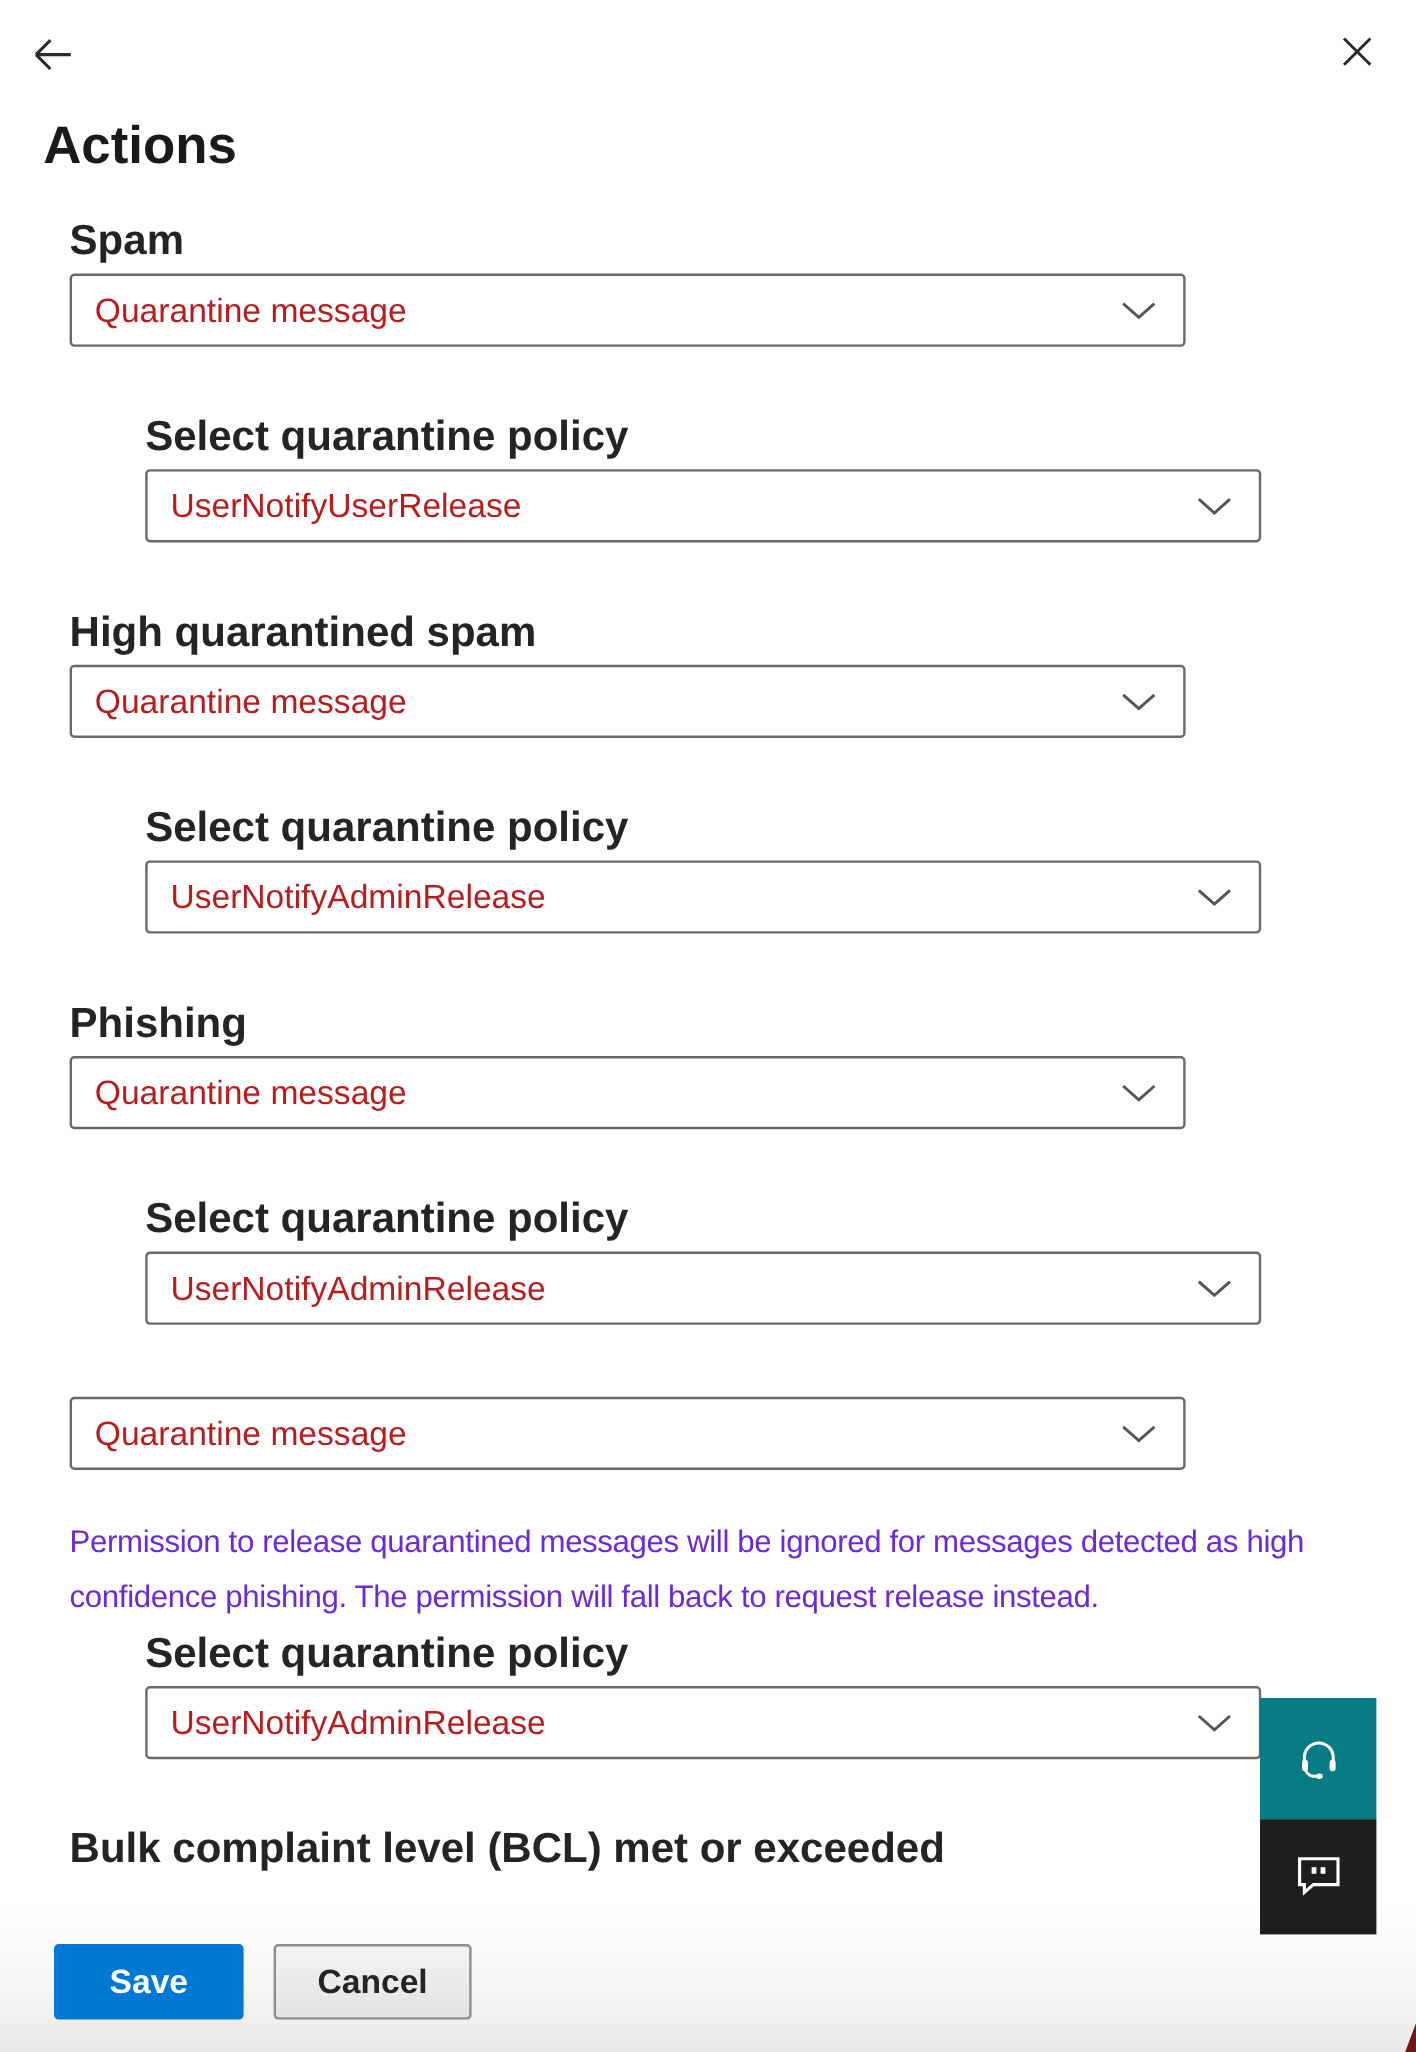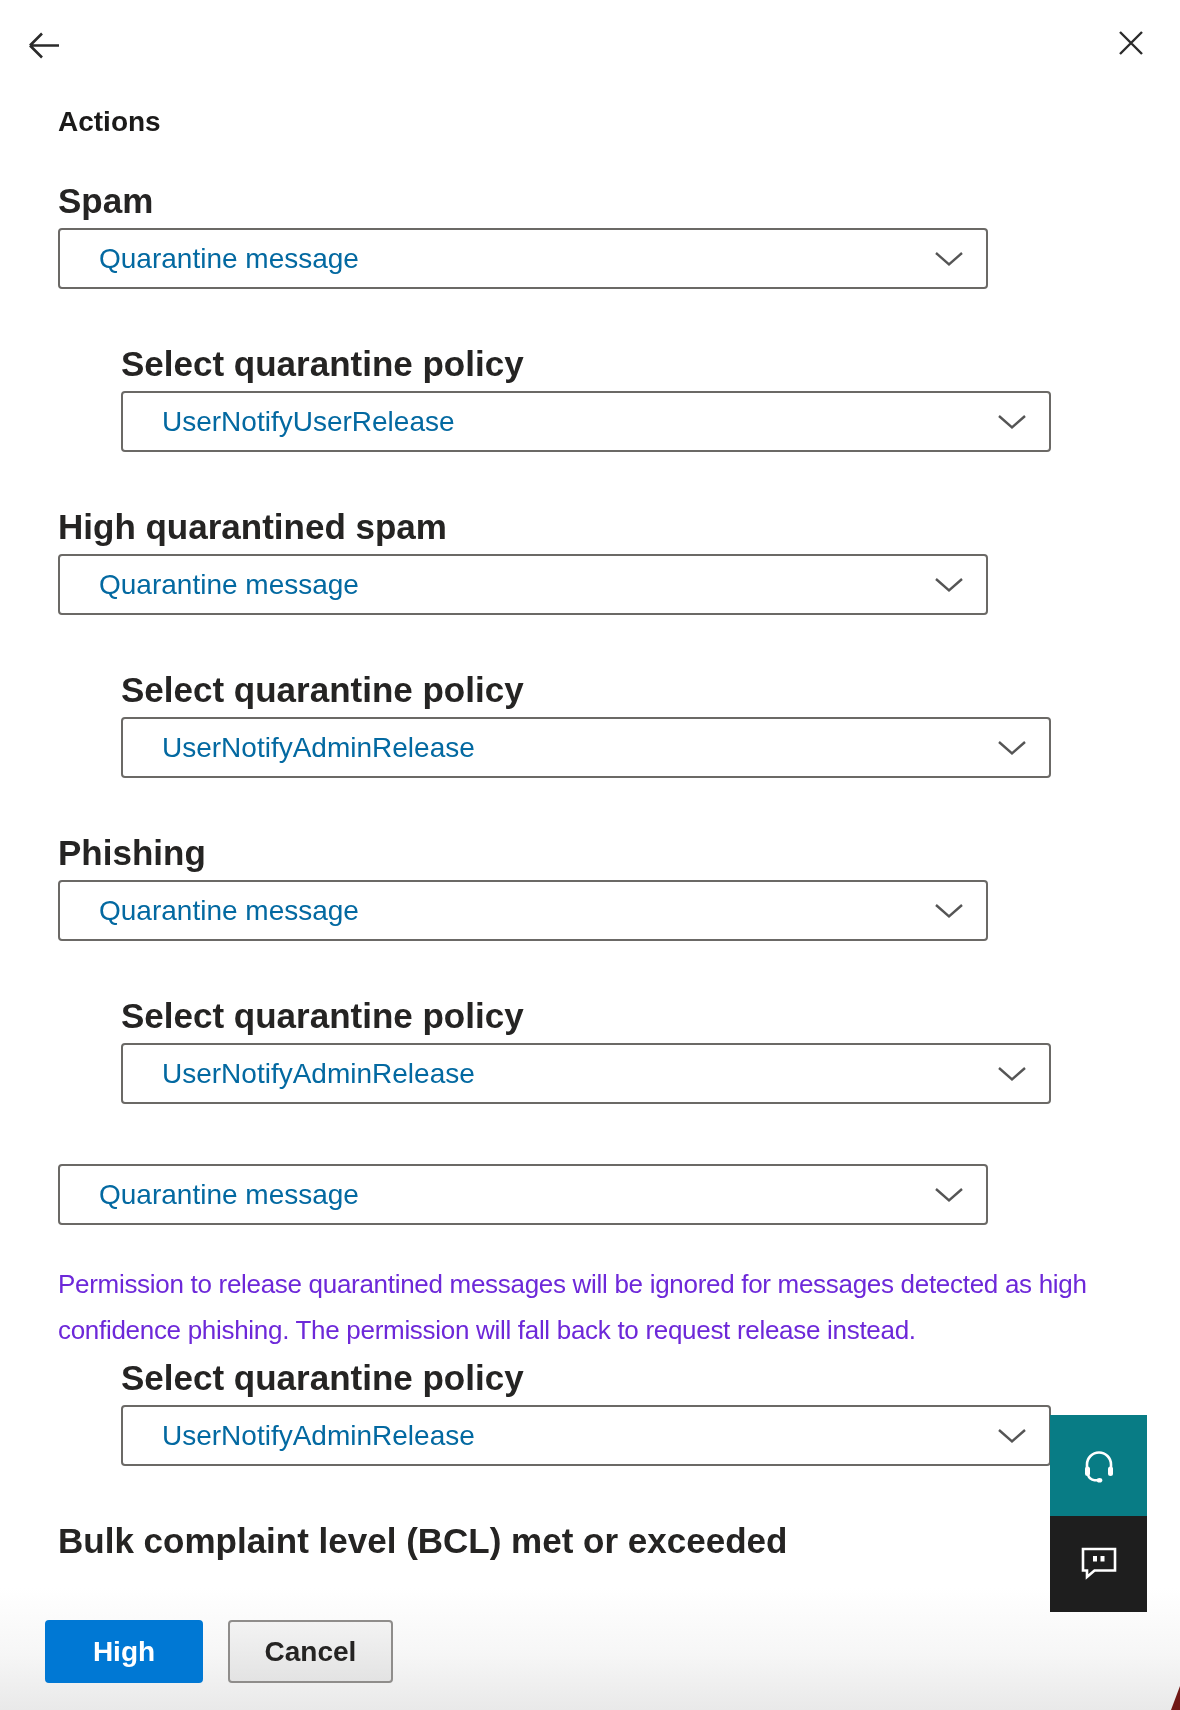--- a/index.html
+++ b/index.html
@@ -18,22 +18,22 @@
     display: flex; justify-content: space-between; align-items: flex-start;
     padding: 30px 36px 0 27px;
     height: 64px;
   }
   .icon-btn {
     background: none; border: none; padding: 0; margin: 0;
     line-height: 0; cursor: pointer;
   }
 
   h1.page-title {
-    margin: 34px 0 0 58px;
-    font-size: 28px; line-height: 48px; font-weight: 700;
+    margin: 34px 0 0 36px;
+    font-size: 44px; line-height: 48px; font-weight: 700;
     color: #1b1a19;
   }
 
   .content { padding-left: 58px; }
 
   .field-label {
     font-size: 35px; font-weight: 600; line-height: 30px;
     color: #252423;
   }
 
@@ -42,22 +42,22 @@
     margin-top: 12px;
     border: 2px solid #6b6966;
     border-radius: 4px;
     background: #fff;
     display: flex; align-items: center;
     padding: 0 60px 0 19px;
     position: relative;
     cursor: pointer;
   }
   .combo-value {
-    font-size: 28px; color: #0369a1;
-    white-space: nowrap; overflow: hidden; margin-left: 20px;
+    font-size: 28px; color: #b91c1c;
+    white-space: nowrap; overflow: hidden;
   }
   .chev {
     position: absolute; right: 22px; top: 50%;
     transform: translateY(-50%); line-height: 0;
   }
 
   .section { margin-top: 60px; }
   .section.first { margin-top: 40px; }
   .subgroup { margin-left: 63px; margin-top: 60px; }
   .subgroup.after-note { margin-top: 10px; }
@@ -240,21 +240,21 @@
         </div>
       </div>
     </div>
 
     <div class="field-label bulk-label">Bulk complaint level (BCL) met or exceeded</div>
 
   </div>
 
   <div class="footer">
     <div class="footer-buttons">
-      <button class="btn btn-save">High</button>
+      <button class="btn btn-save">Save</button>
       <button class="btn btn-cancel">Cancel</button>
     </div>
   </div>
 
   <div class="help-widget">
     <button class="help-btn help-contact">
       <span>
         <svg width="42" height="42" viewBox="0 0 42 42">
           <path d="M9 24 v-4.5 a12 12 0 0 1 24 0 V24" fill="none" stroke="#ffffff" stroke-width="2.6"></path>
           <rect x="7" y="21.5" width="5" height="9.5" rx="2.5" fill="#ffffff"></rect>

